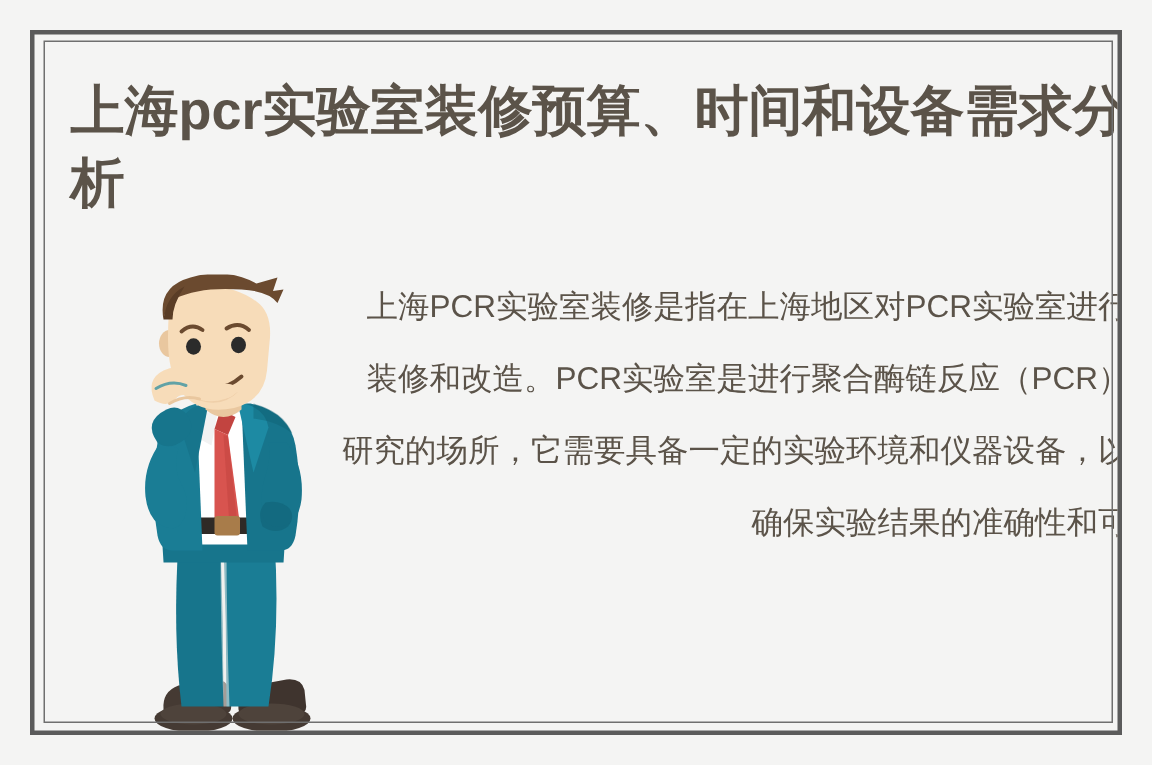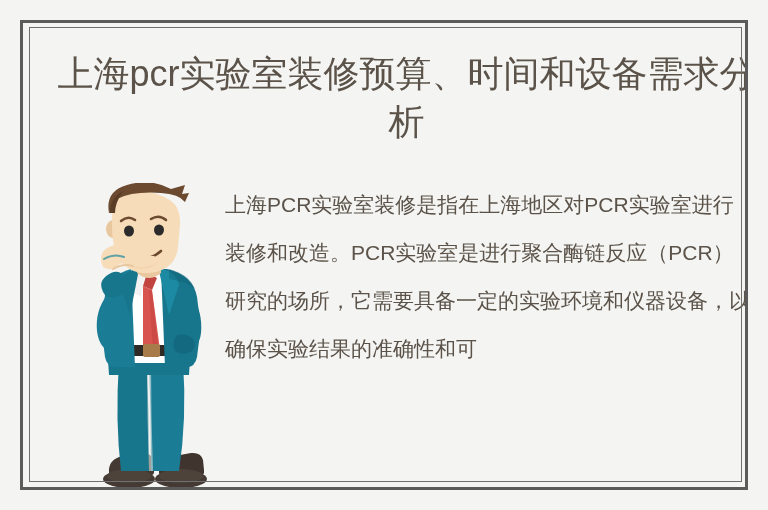--- a/index.html
+++ b/index.html
@@ -56,25 +56,24 @@
 
   
   .title {
     position: absolute;
     left: 24px;
     top: 27px;
     width: 719px;
     font-size: 36px;
     line-height: 48px;
     color: #5b5349;
-    font-weight: 400;
+    font-weight: 700;
     letter-spacing: 0px;
     white-space: normal;
     word-break: break-all;
-    text-align: center;
   }
 
   
   .illustration {
     position: absolute;
     left: 40px;
     top: 160px;
     width: 170px;
     height: 310px;
   }
@@ -88,20 +87,21 @@
   .body-text {
     position: absolute;
     left: 202px;
     top: 158px;
     width: 528px;
     font-size: 21px;
     line-height: 48px;
     color: #5b5349;
     word-break: break-all;
     white-space: normal;
+    text-align: right;
   }
 </style>
 </head>
 <body>
 
 <div id="page">
 
   <div class="frame-outer"></div>
 
   <div class="content">

